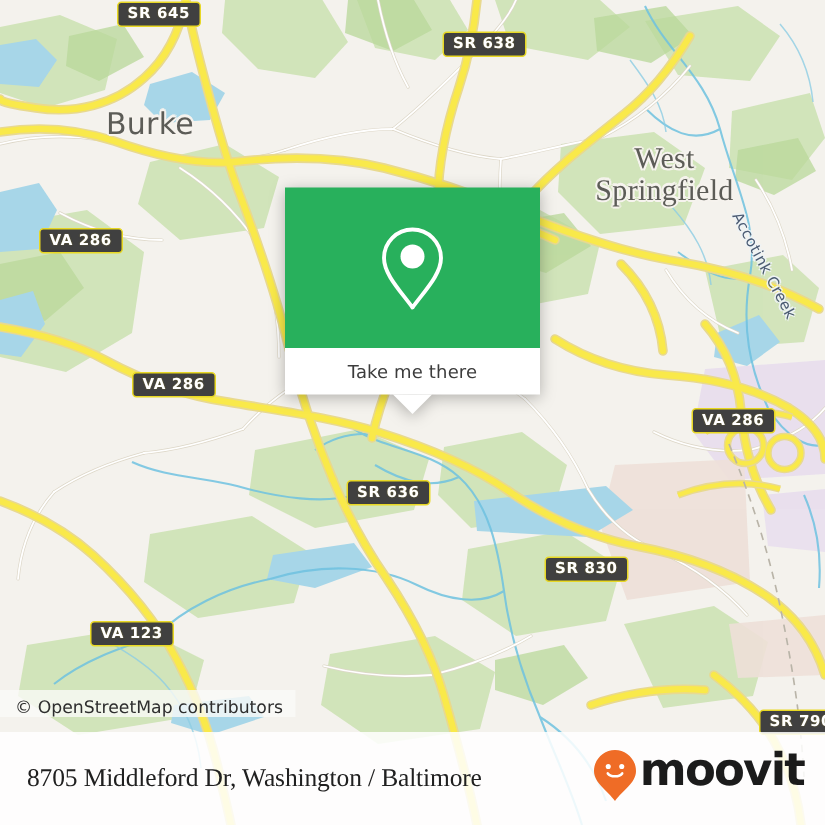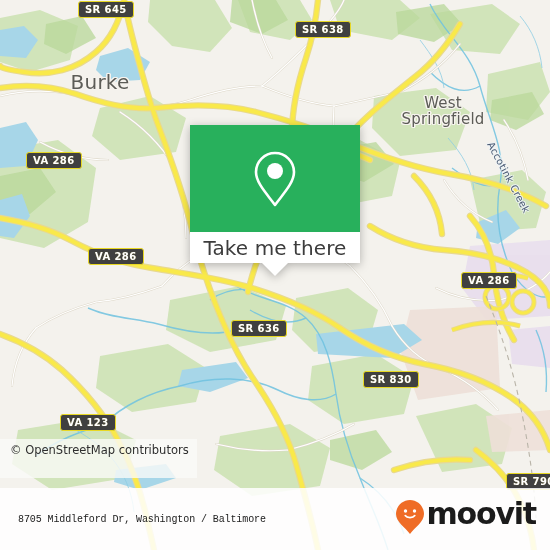--- a/index.html
+++ b/index.html
@@ -98,42 +98,42 @@
   #popup-white {
     height: 31px;
     background: #ffffff;
     display: flex;
     align-items: center;
     justify-content: center;
   }
   #popup-cta-label {
     color: #3c3c3c;
     font-family: "DejaVu Sans", sans-serif;
-    font-size: 20px;
+    font-size: 12px;
     letter-spacing: 0.1px;
     white-space: nowrap;
   }
   #popup-tail {
     position: absolute;
     left: 50%;
     bottom: -13px;
     margin-left: -13px;
     width: 0;
     height: 0;
     border-left: 13px solid transparent;
     border-right: 13px solid transparent;
     border-top: 13px solid #ffffff;
   }
 
   
   #attribution {
     position: absolute;
     left: 0;
     bottom: 72px;
-    padding: 4px 8px 21px 10px;
+    padding: 4px 8px 0 10px;
     background: rgba(250,250,248,0.80);
     color: #2e2e2e;
     font-family: "DejaVu Sans", sans-serif;
     font-size: 11.5px;
     white-space: nowrap;
     text-align: center;
   }
 
   
   #bottom-bar {
@@ -144,22 +144,22 @@
     height: 62px;
     background: rgba(255,255,255,0.86);
     display: flex;
     align-items: center;
     justify-content: space-between;
     padding: 0 14px 0 18px;
     box-sizing: border-box;
   }
   #address-text {
     color: #202020;
-    font-family: Liberation Mono, monospace;
-    font-size: 10px;
+    font-family: Liberation Serif, serif;
+    font-size: 17px;
     letter-spacing: -0.1px;
     white-space: nowrap;
   }
   #moovit-logo {
     display: flex;
     gap: 2px;
   }
   #moovit-wordmark {
     color: #1b1b1b;
     font-family: "DejaVu Sans", sans-serif;
@@ -376,21 +376,21 @@
       </g>
 
       <g fill="none" stroke="#b9b4a8" stroke-width="1.1" stroke-dasharray="5 4">
         <path d="M486,296 C500,330 512,366 520,404 C528,442 534,480 536,518"></path>
       </g>
     </g>
   </svg>
 
   <div class="place-label" style="left:100px; top:72px; font-size:20px; transform:translateX(-50%);">Burke</div>
 
-  <div class="place-label" style="left:443px; top:96px; font-size:15px; transform:translateX(-50%);">West
+  <div class="place-label" style="left:443px; top:96px; font-size:20px; transform:translateX(-50%);font-family:Liberation Serif, serif;">West
 Springfield</div>
 
   <div class="water-label" style="left:495px; top:140px; transform-origin:left top; transform:rotate(62deg);">Accotink Creek</div>
 
   <div class="shield" style="left:78px; top:1px;">SR 645</div>
 
   <div class="shield" style="left:295px; top:1px;margin-top:20px;">SR 638</div>
 
   <div class="shield" style="left:26px; top:152px;">VA 286</div>
 

